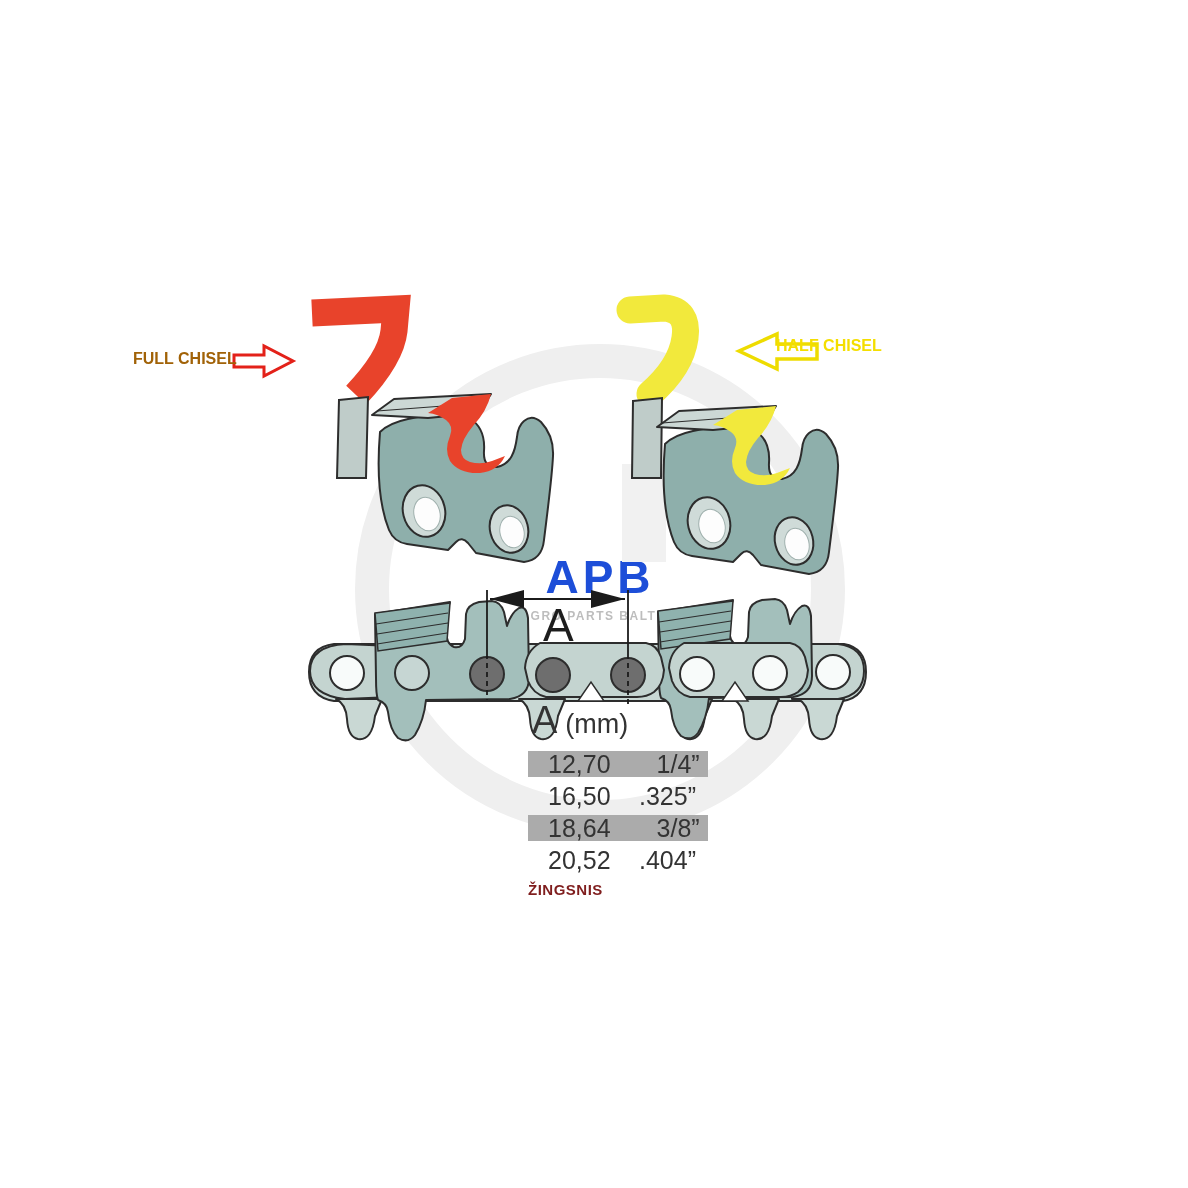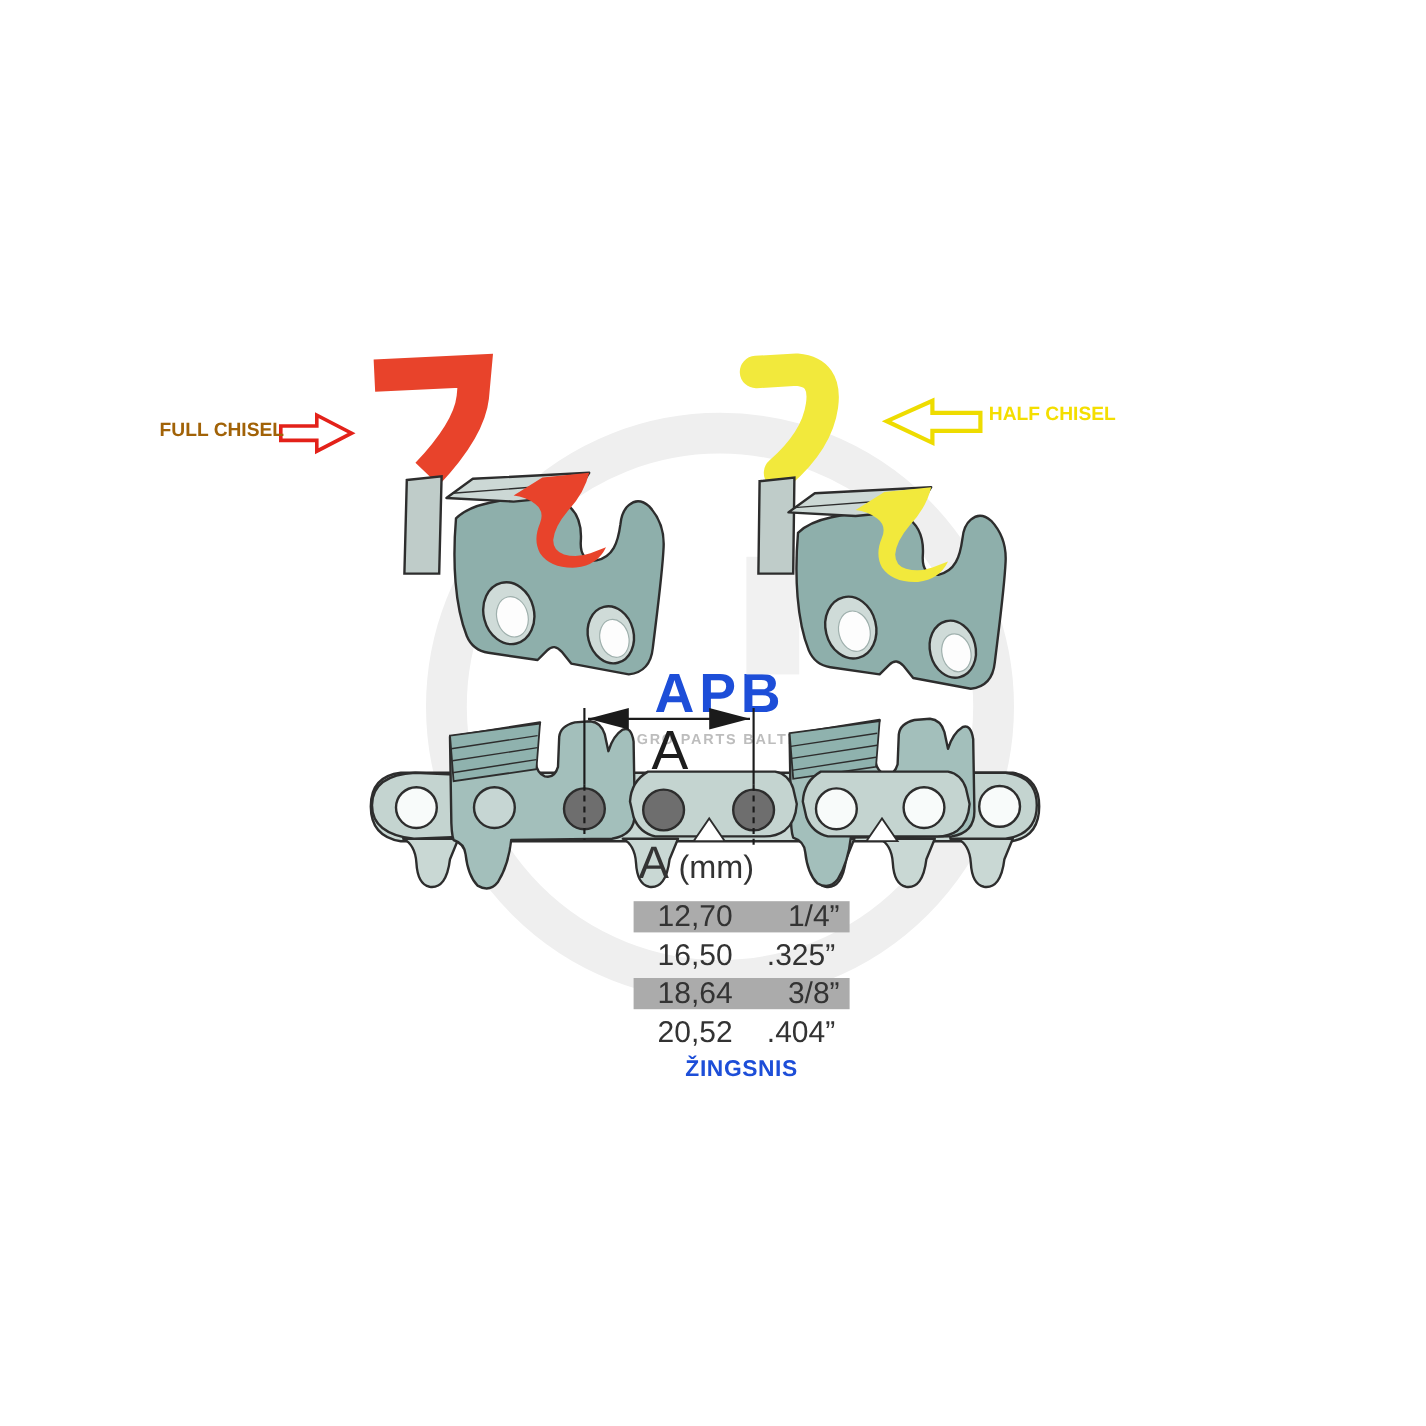--- a/index.html
+++ b/index.html
@@ -41,34 +41,34 @@
   
   .dimthin{stroke:#1b1b1b;stroke-width:1.8;fill:none;}
   .dimhead{fill:#1b1b1b;}
 
   
   .arrowR{fill:#fff;stroke:#e32119;stroke-width:3;stroke-linejoin:miter;}
   .arrowY{fill:#fff;stroke:#eedc00;stroke-width:3.5;stroke-linejoin:miter;}
 
   
   #full-label{left:133px;top:350px;font-size:16px;font-weight:700;color:#a16207;white-space:nowrap;}
-  #half-label{left:824px;top:337px;font-size:16px;font-weight:700;color:#f4de00;white-space:nowrap;}
+  #half-label{left:776px;top:337px;font-size:16px;font-weight:700;color:#f4de00;white-space:nowrap;}
   #dim-label{left:543px;top:598px;font-size:46px;font-weight:400;color:#1d1d1d;}
 
   
   #pitch-table{left:528px;top:699px;width:180px;color:#333;}
   #pitch-table .hdr{display:flex;align-items:baseline;gap:8px;margin-left:4px;height:46px;}
   #pitch-table .hdr .sym{font-size:38px;font-weight:500;}
   #pitch-table .hdr .unit{font-size:27px;font-weight:400;}
   #pitch-table .row{display:flex;justify-content:space-between;align-items:center;
                     height:26px;margin-top:6px;padding:0 12px 0 20px;
                     font-size:25px;line-height:26px;font-weight:400;}
   #pitch-table .row.hl{background:#ababab;gap:46px;}
-  #pitch-table .caption{margin-top:8px;text-align:center;font-size:19px;font-weight:700;
-                        letter-spacing:0.5px;color:#1d4ed8;}
+  #pitch-table .caption{margin-top:8px;font-size:15px;font-weight:700;
+                        letter-spacing:0.5px;color:#7f1d1d;}
 </style>
 </head>
 <body>
 
 <div class="stage">
 
   <div class="under" id="wm-logo">APB</div>
   <div class="under" id="wm-sub">AGRO PARTS BALTIJA</div>
 
   <svg width="1188" height="1188" viewBox="0 0 1188 1188">

